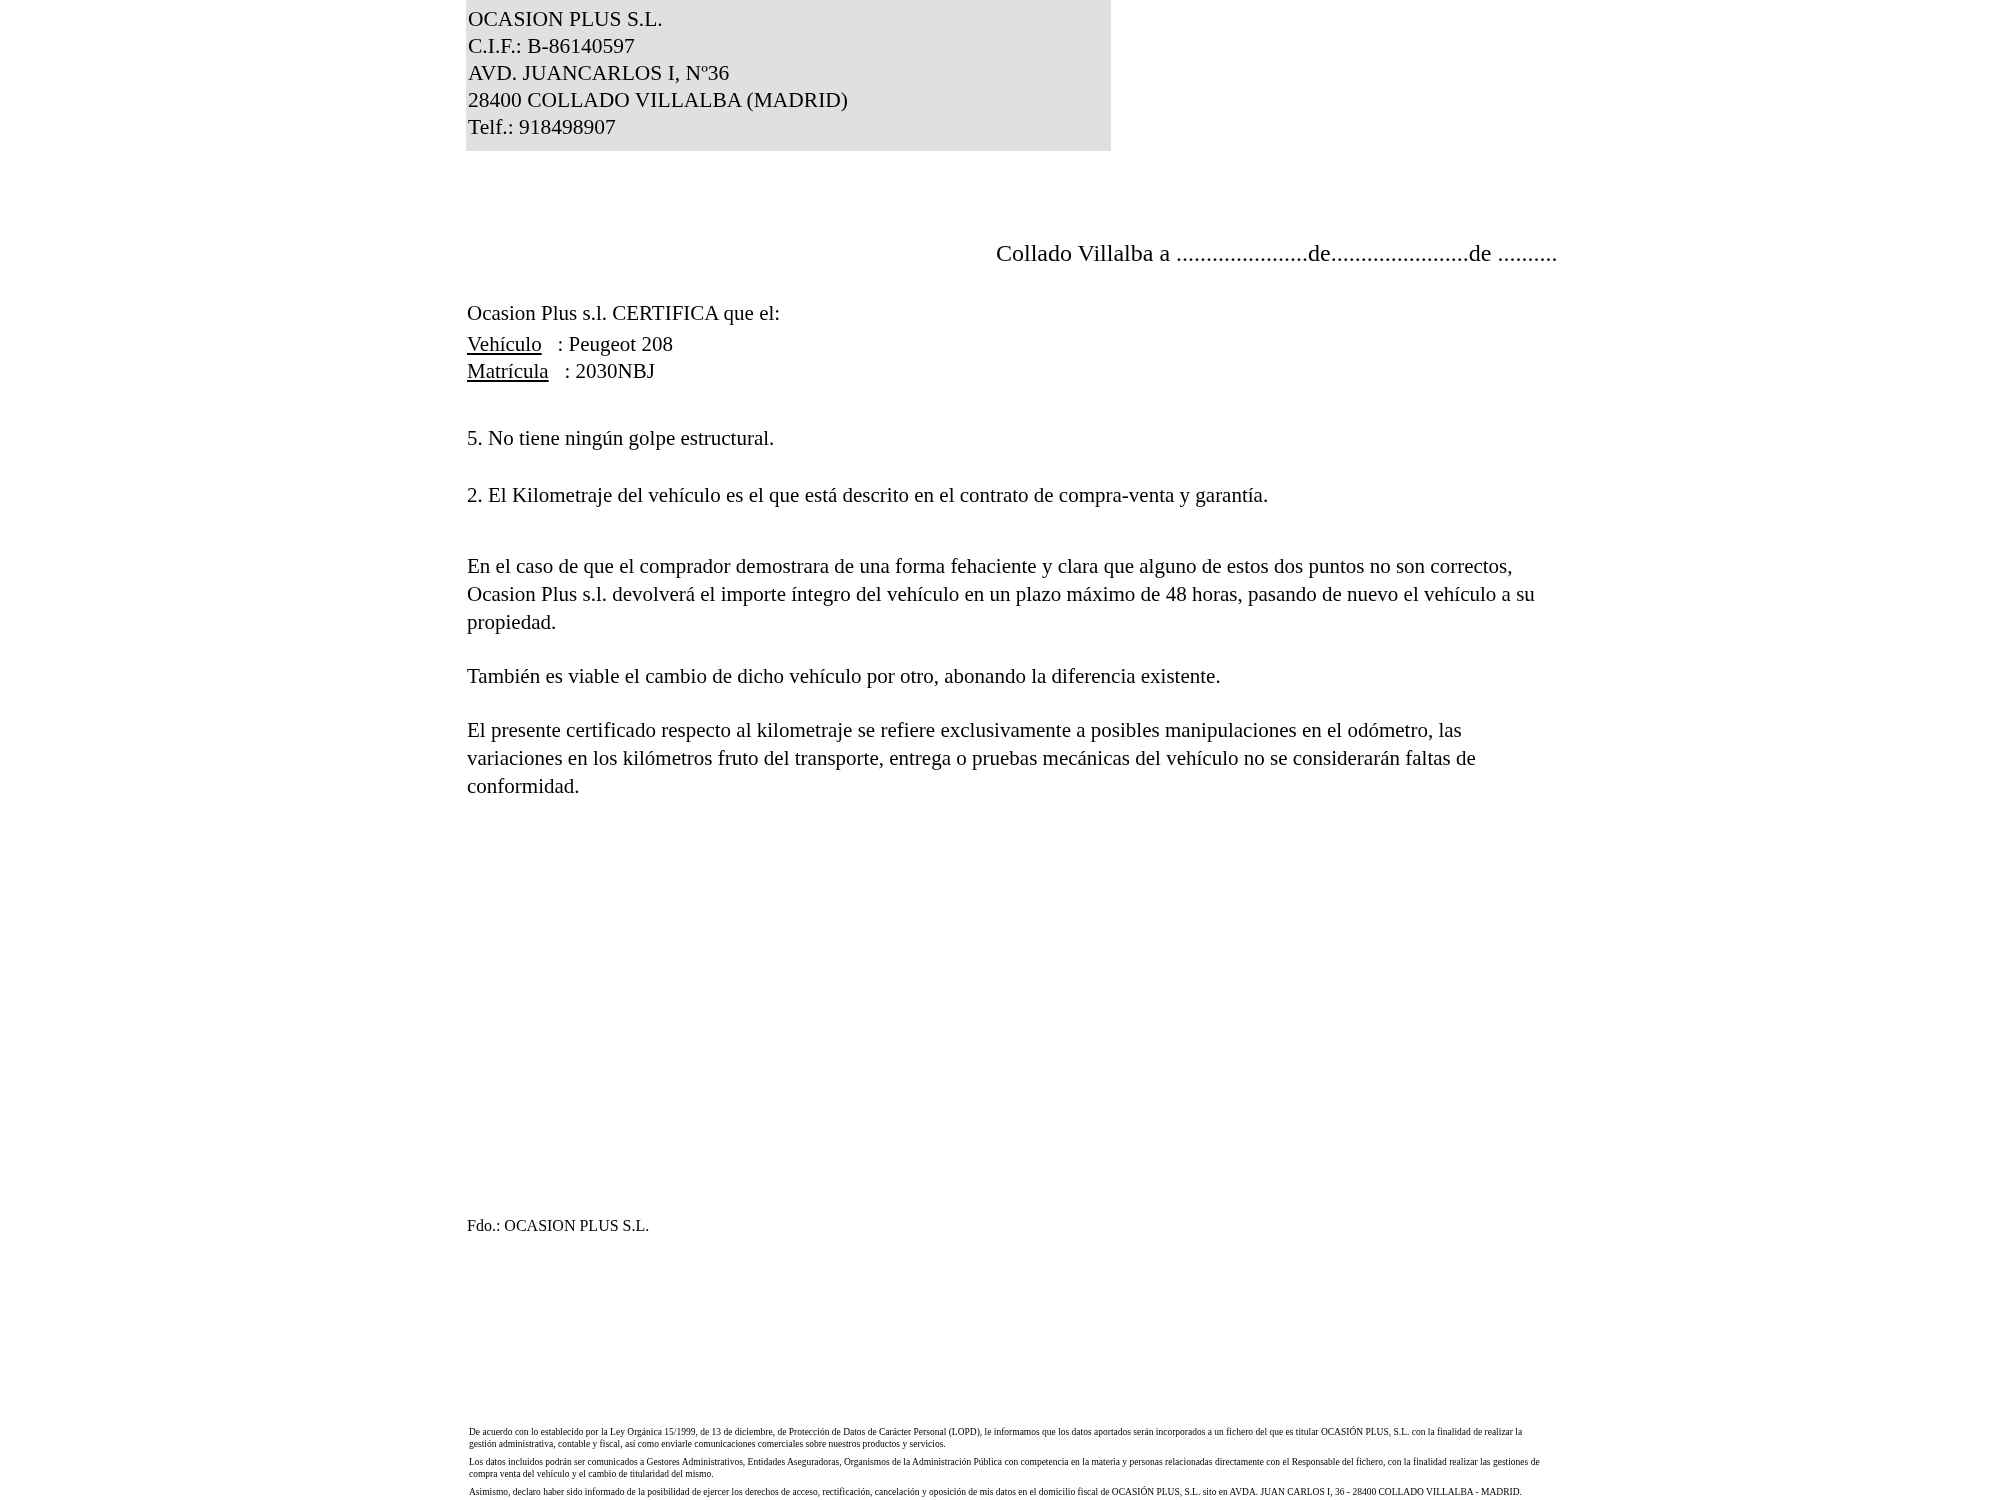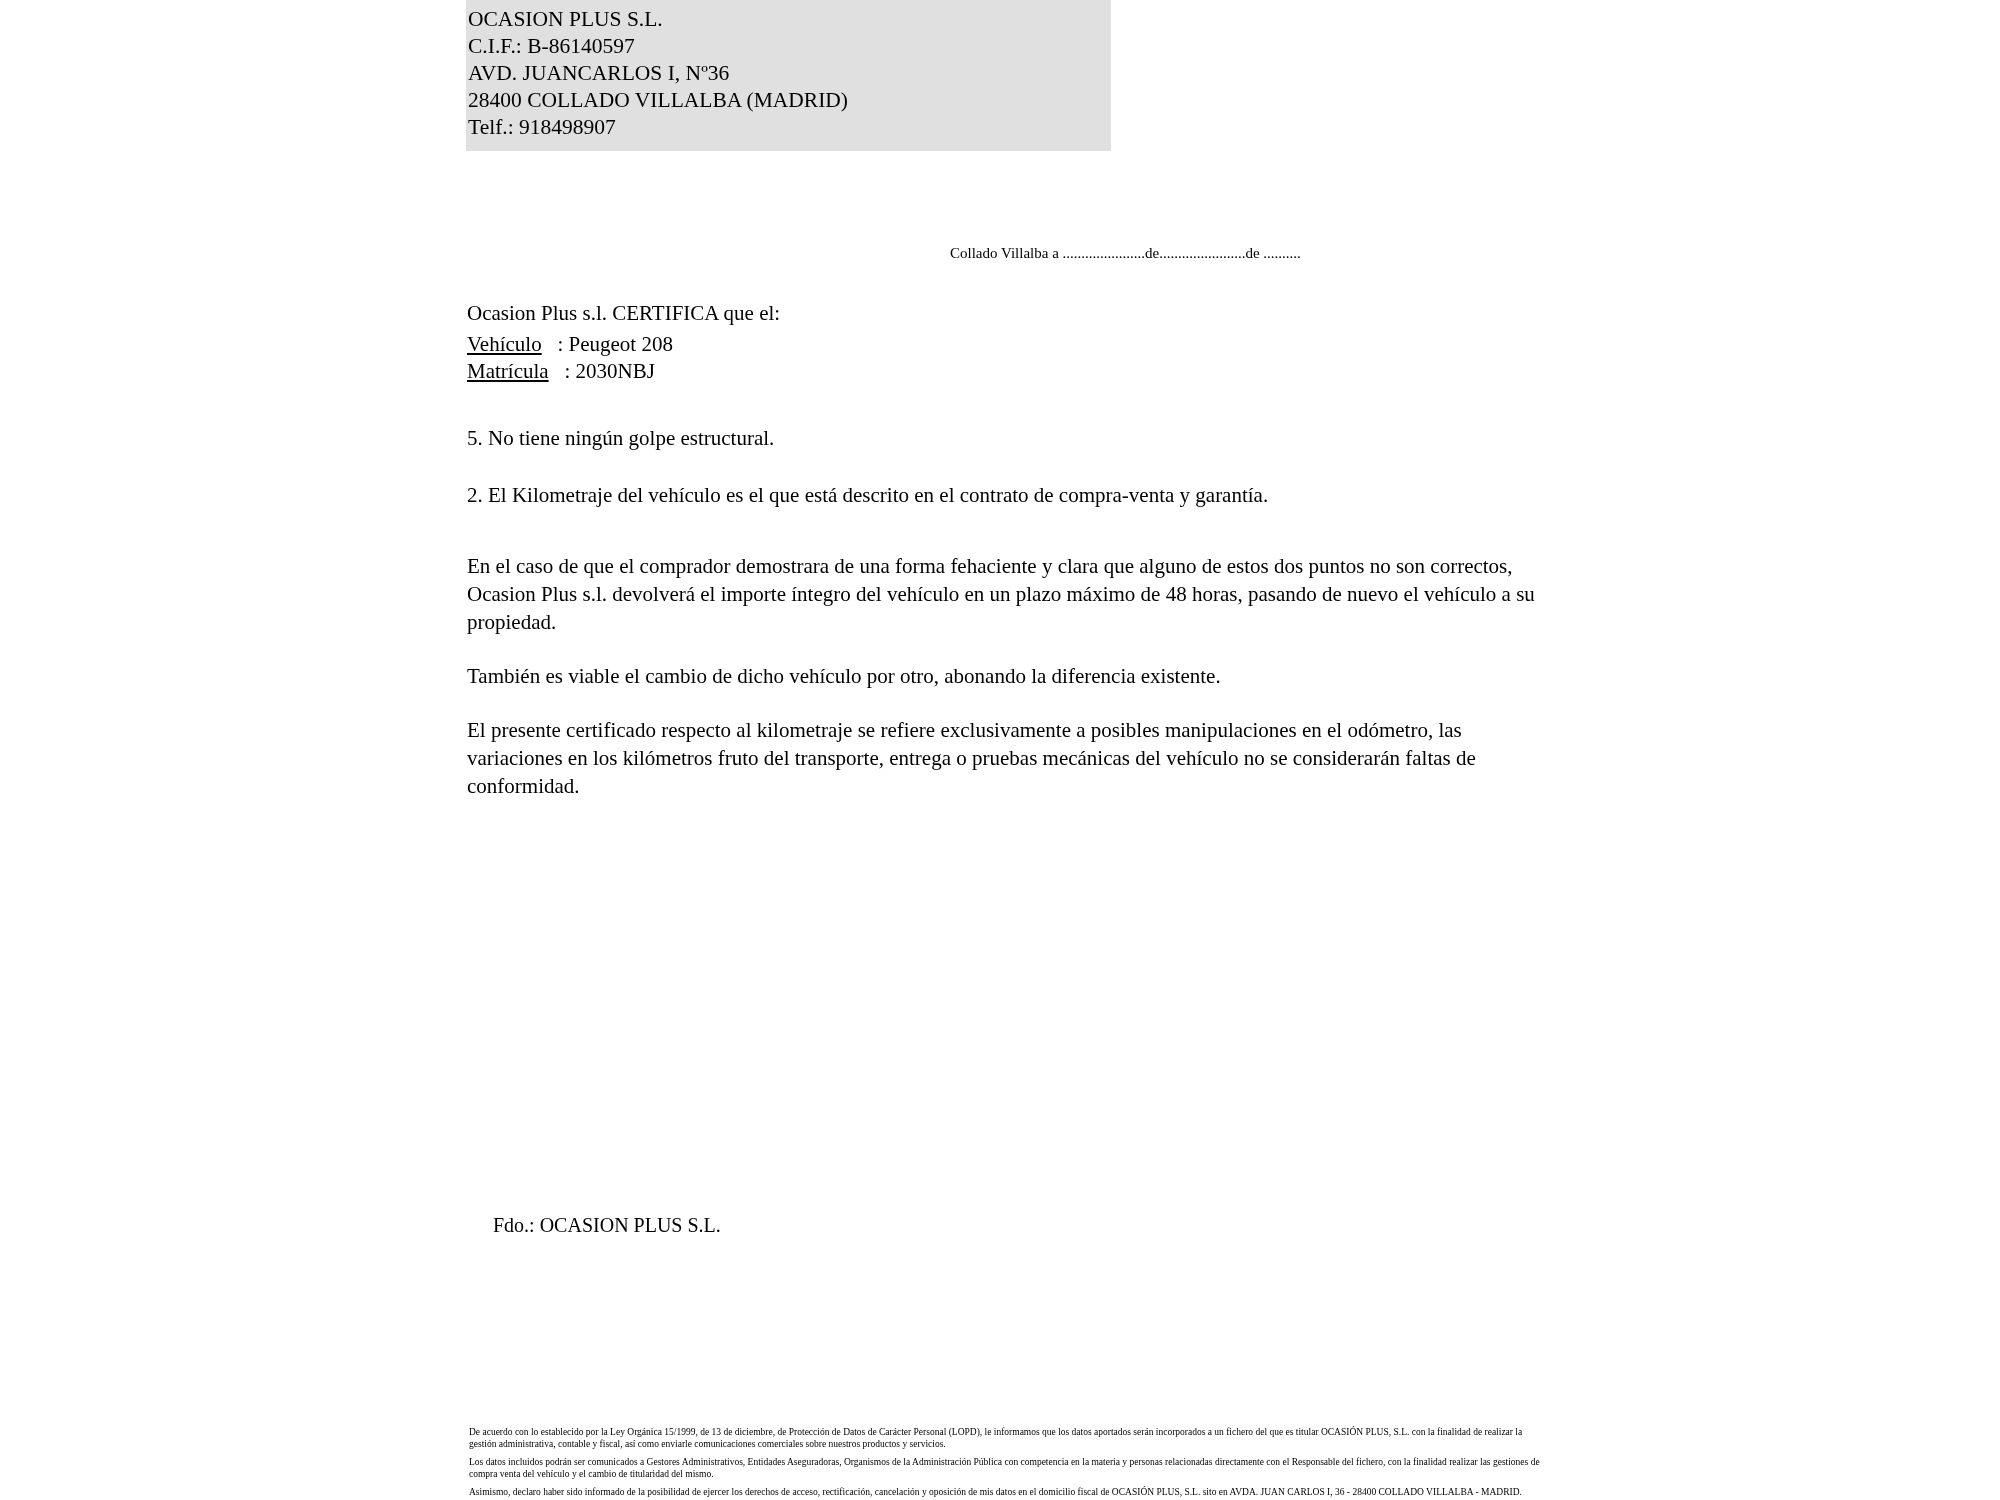--- a/index.html
+++ b/index.html
@@ -37,23 +37,23 @@
     font-weight: normal;
     font-size: 21.5px;
     line-height: 27px;
     padding-left: 2px;
     white-space: pre;
   }
 
   
   .date-line {
     position: absolute;
-    left: 950px;
+    left: 996px;
     top: 240px;
-    font-size: 15px;
+    font-size: 24px;
     line-height: 26px;
     white-space: pre;
   }
 
   
   .body-block {
     position: absolute;
     left: 467px;
     top: 300px;
     width: 1070px;
@@ -84,24 +84,23 @@
     font-size: 21px;
     line-height: 28px;
     margin: 0 0 26px 0;
   }
   .para-first { margin-top: 43px; }
 
   .signature {
     position: absolute;
     left: 467px;
     top: 1212px;
-    font-size: 20px;
+    font-size: 16px;
     line-height: 27px;
     white-space: pre;
-    margin-left: 26px;
   }
 
   
   .legal {
     position: absolute;
     left: 462px;
     top: 1420px;
     width: 1090px;
     font-family: "Liberation Serif", serif;
     font-size: 9.5px;

